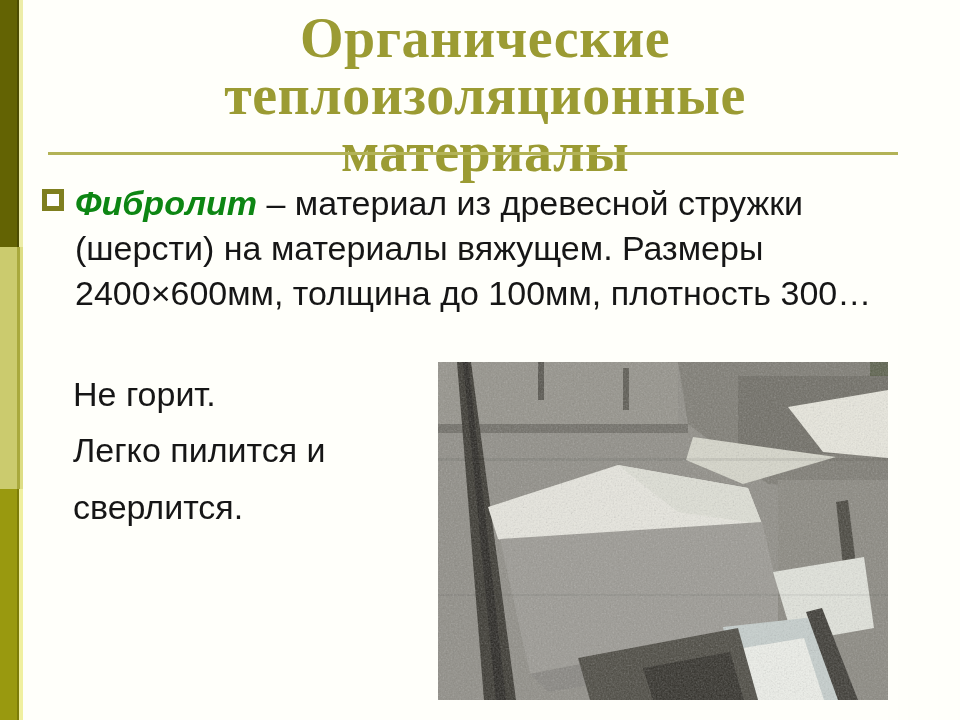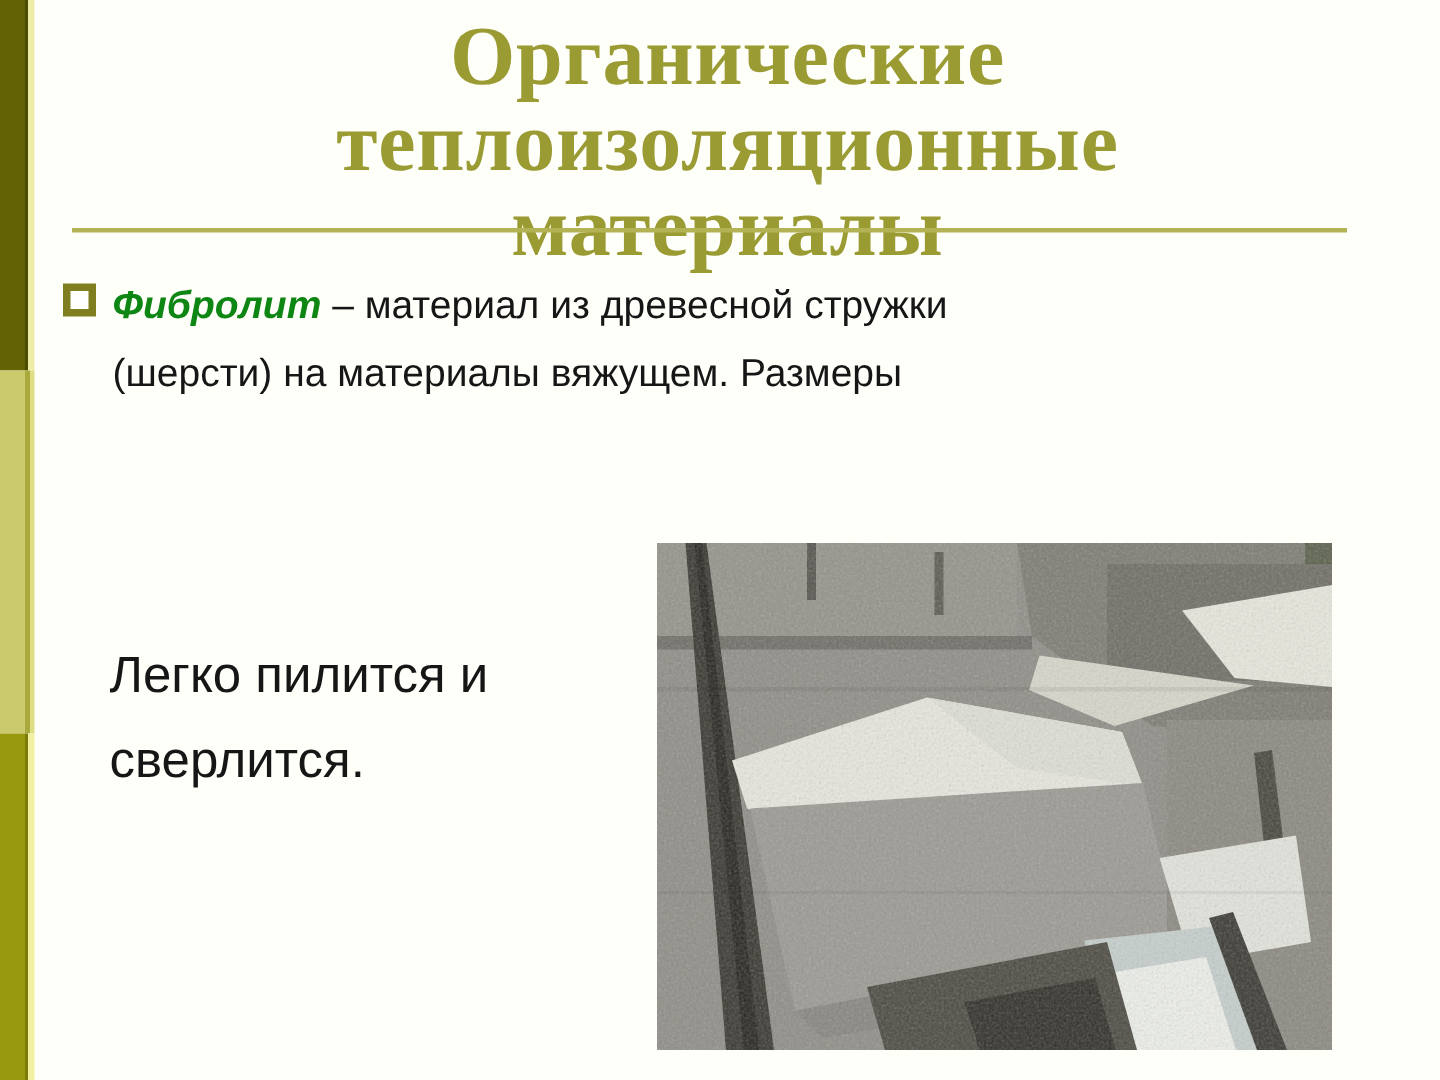--- a/index.html
+++ b/index.html
@@ -51,21 +51,21 @@
     left: 42px; top: 189px;
     width: 12px; height: 12px;
     border: 5px solid #7f7f1f;
     background: #ffffff;
   }
 
   .para {
     position: absolute;
     left: 75px; top: 181px;
     width: 875px;
-    font-size: 26px;
+    font-size: 34px;
     line-height: 45px;
     color: #161616;
     white-space: nowrap;
   }
   .term {
     font-weight: bold;
     font-style: italic;
     color: #0d8613;
   }
 
@@ -104,22 +104,24 @@
     <div>материалы</div>
   </div>
 
   <div class="divider"></div>
 
   <span class="bullet-square"></span>
 
   <div class="para">
     <div><span class="term">Фибролит</span><span> – материал из древесной стружки</span></div>
     <div>(шерсти) на материалы вяжущем. Размеры</div>
+    <div>2400×600мм, толщина до 100мм, плотность 300…</div>
   </div>
 
+  <div class="note note-1">Не горит.</div>
   <div class="note note-2">Легко пилится и</div>
   <div class="note note-3">сверлится.</div>
 
   <figure class="photo" role="img" aria-label="Стопка серых фибролитовых плит (блоков)">
     <svg width="450" height="338" viewBox="0 0 450 338" xmlns="http://www.w3.org/2000/svg">
       <defs>
         <filter id="grain" x="0" y="0" width="100%" height="100%">
           <feTurbulence type="fractalNoise" baseFrequency="0.6" numOctaves="3" seed="7" stitchTiles="stitch"></feTurbulence>
           <feColorMatrix type="saturate" values="0"></feColorMatrix>
           <feComponentTransfer>

